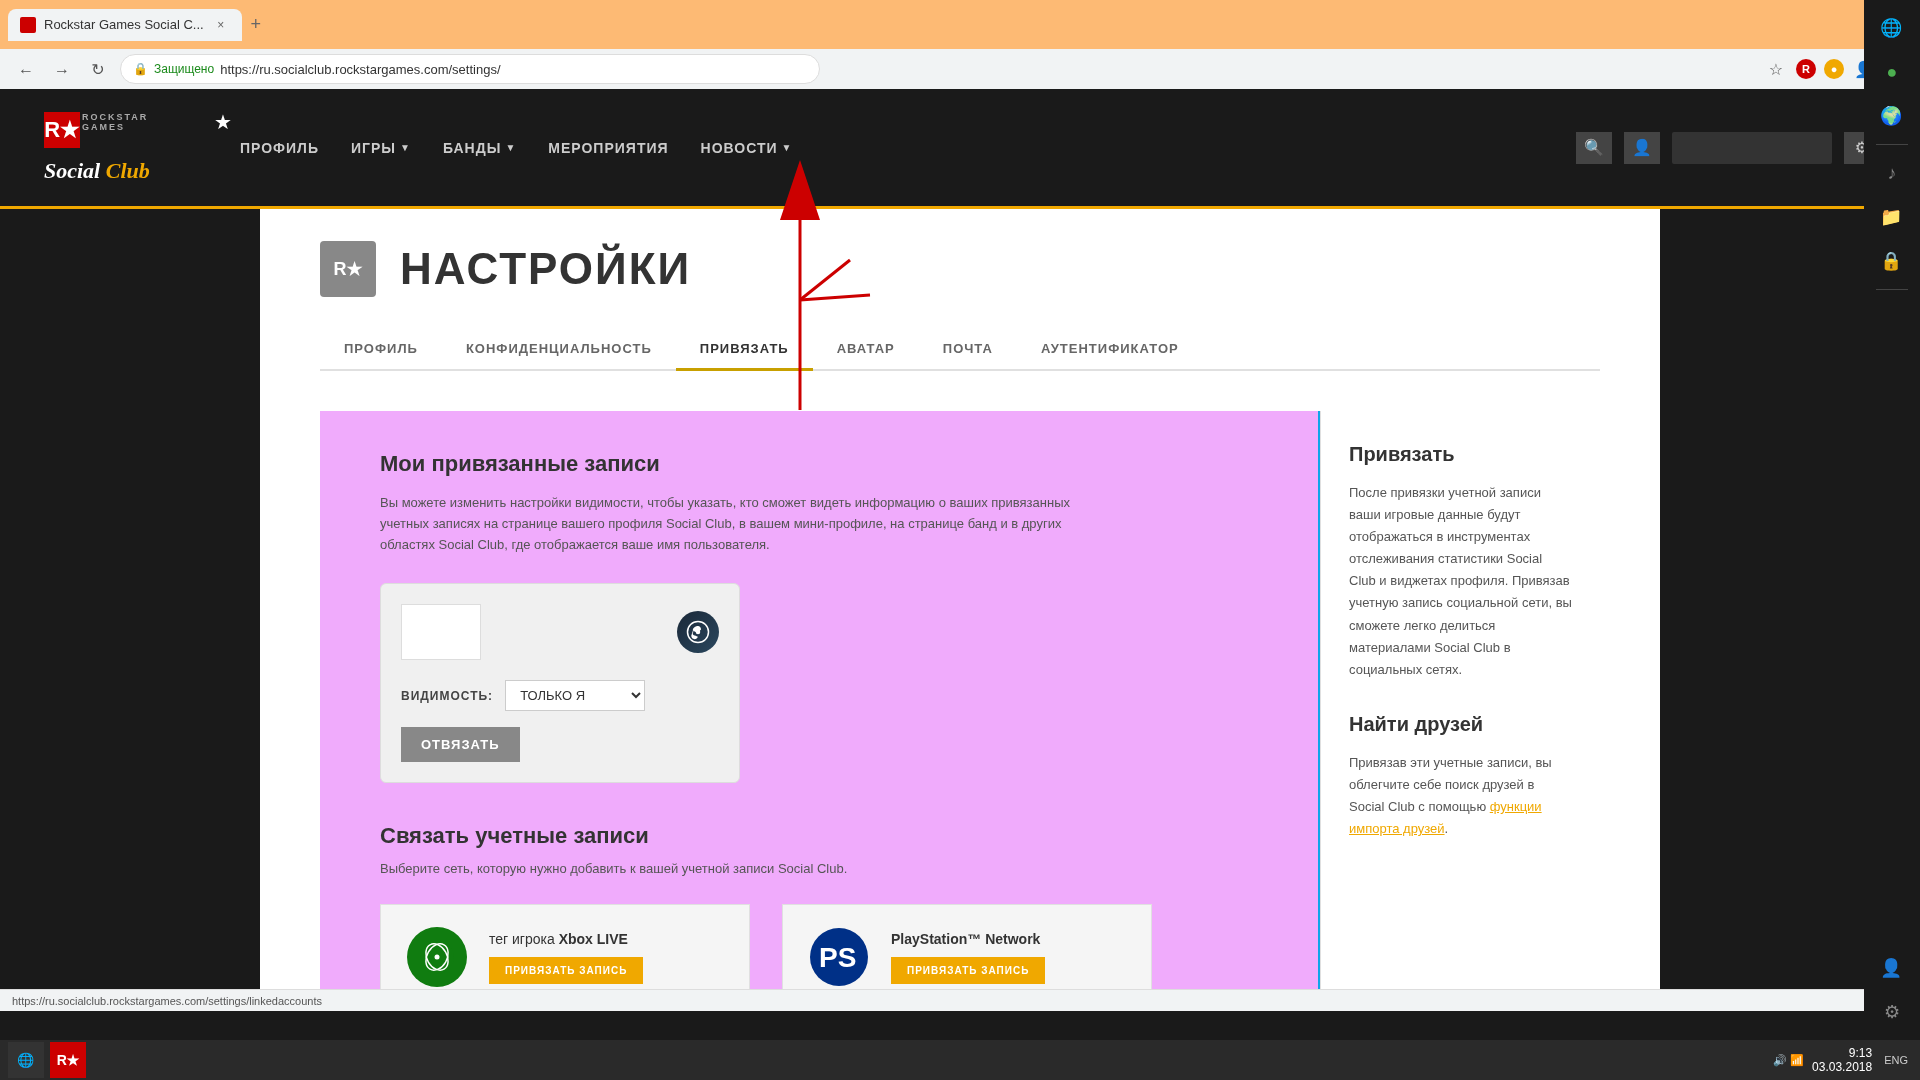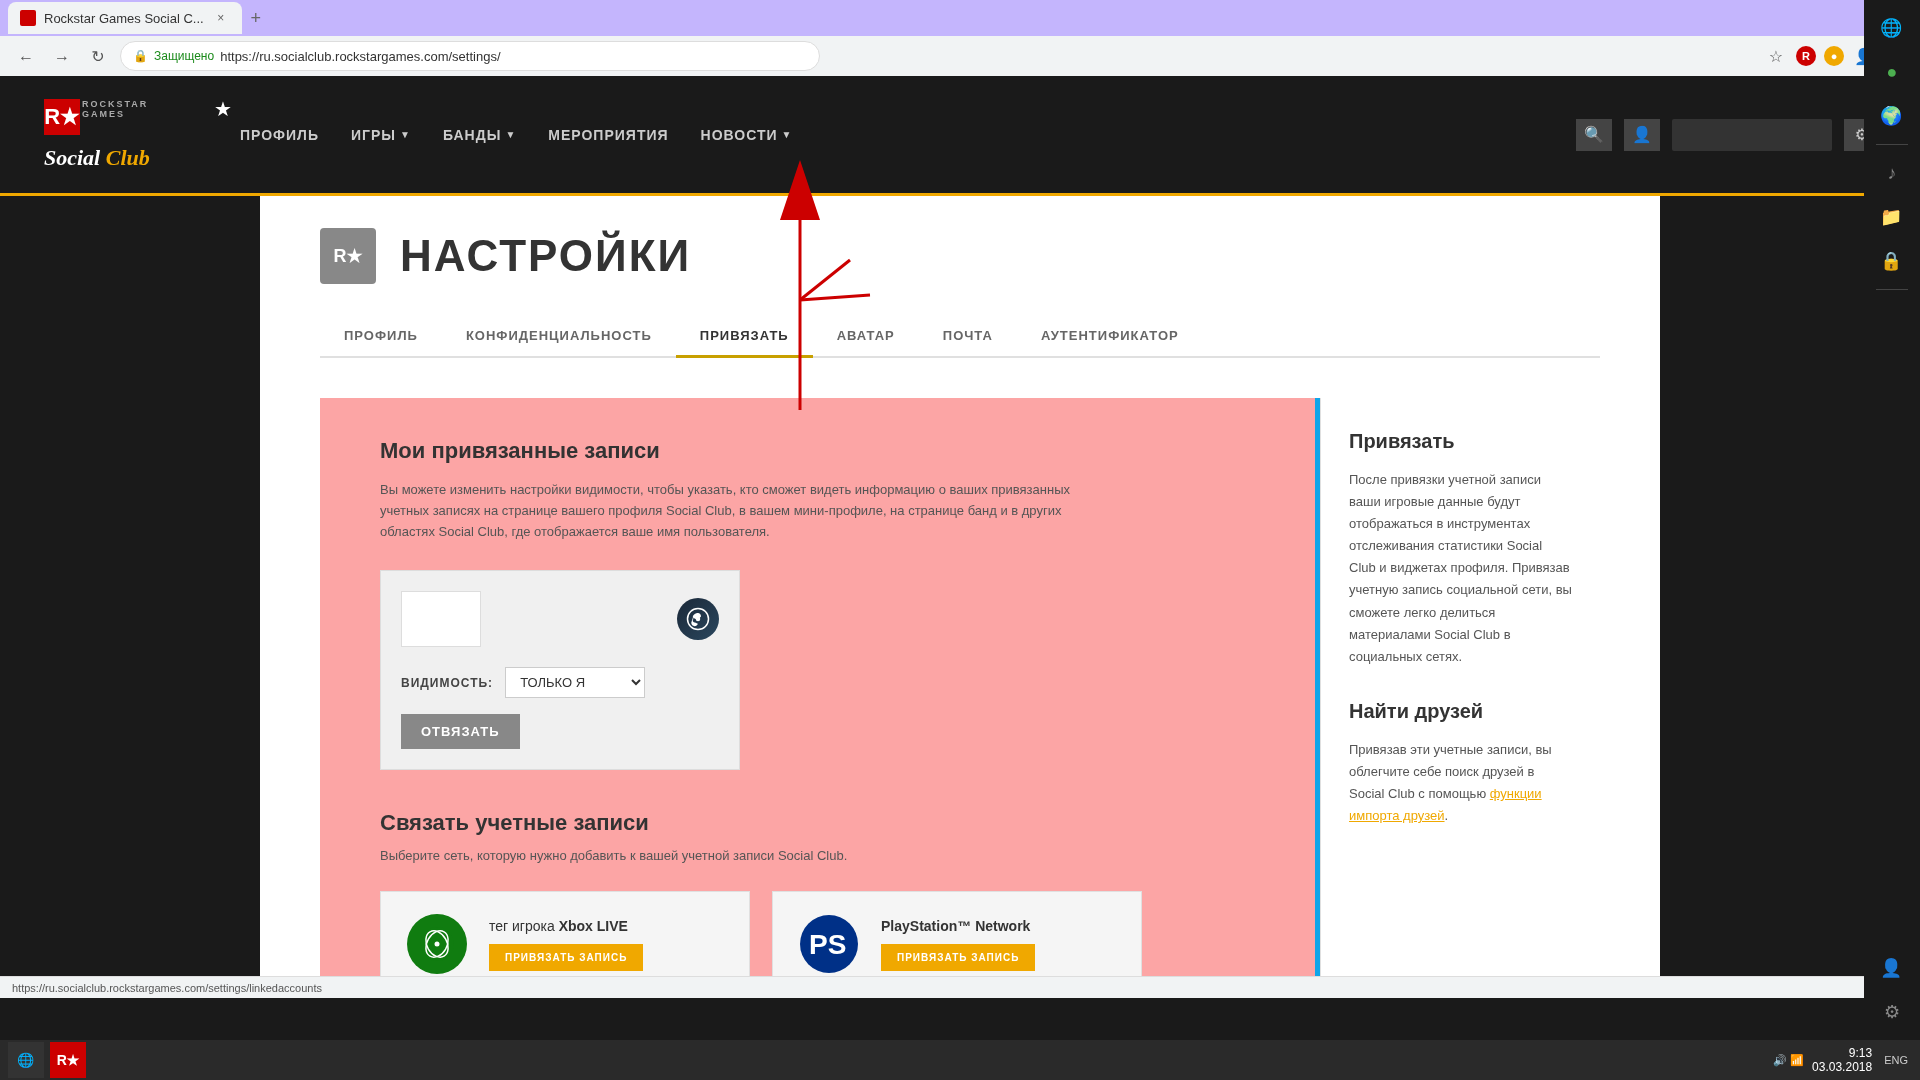--- a/index.html
+++ b/index.html
@@ -1,21 +1,21 @@
 <!DOCTYPE html>
 <html><head>
   <meta charset="utf-8">
   <style>
     * { margin: 0; padding: 0; box-sizing: border-box; }
     body { font-family: Arial, sans-serif; background: #1a1a1a; width: 1920px; height: 1080px; overflow: hidden; position: relative; }
     .tab-bar {
       display: flex;
       align-items: center;
-      background: #c4b5fd;
-      height: 36px;
+      background: #fdba74;
+      height: 49px;
       padding: 0 8px;
     }
     .tab-active {
       background: #f1f3f4;
       border-radius: 8px 8px 0 0;
       padding: 0 12px;
       height: 32px;
       display: flex;
       align-items: center;
       gap: 8px;
@@ -175,22 +175,22 @@
       height: 32px;
       display: flex;
       align-items: center;
       justify-content: center;
       cursor: pointer;
       color: #ccc;
     }
     .main-content {
       flex: 1;
       padding: 40px 60px;
-      background: #fca5a5;
-      border-right: 5px solid #0ea5e9;
+      background: #f0abfc;
+      border-right: 2px solid #0ea5e9;
     }
 
     .settings-header {
       display: flex;
       align-items: center;
       gap: 24px;
       margin-bottom: 32px;
     }
     .rockstar-logo-small {
       width: 56px;
@@ -249,21 +249,21 @@
       margin-bottom: 28px;
       max-width: 720px;
     }
 
     
     .account-card {
       background: #f0f0f0;
       border: 1px solid #ddd;
       padding: 20px;
       max-width: 360px;
-      border-radius: 0;
+      border-radius: 6px;
       margin-bottom: 40px;
     }
     .account-card-inner {
       display: flex;
       align-items: center;
       gap: 16px;
       margin-bottom: 20px;
     }
     .account-avatar {
       width: 80px;
@@ -681,21 +681,21 @@
                     <circle cx="18" cy="18" r="2.5" fill="white"></circle>
                   </svg>
                 </div>
               </div>
               <div class="service-info">
                 <div class="service-name">тег игрока <strong>Xbox LIVE</strong></div>
                 <button class="bind-btn">ПРИВЯЗАТЬ ЗАПИСЬ</button>
               </div>
             </div>
 
-            <div class="service-card" style="border-left: 1px solid #e0e0e0; margin-left:22px;">
+            <div class="service-card" style="border-left: 1px solid #e0e0e0; margin-left:32px;">
               <div class="service-logo">
                 <div style="width:60px;height:60px;">
                   <svg width="60" height="60" viewBox="0 0 60 60">
                     <circle cx="30" cy="30" r="29" fill="#003087"></circle>
                     <text x="10" y="40" font-size="28" fill="white" font-weight="bold" font-family="Arial">PS</text>
                   </svg>
                 </div>
               </div>
               <div class="service-info">
                 <div class="service-name"><strong>PlayStation™ Network</strong></div>

